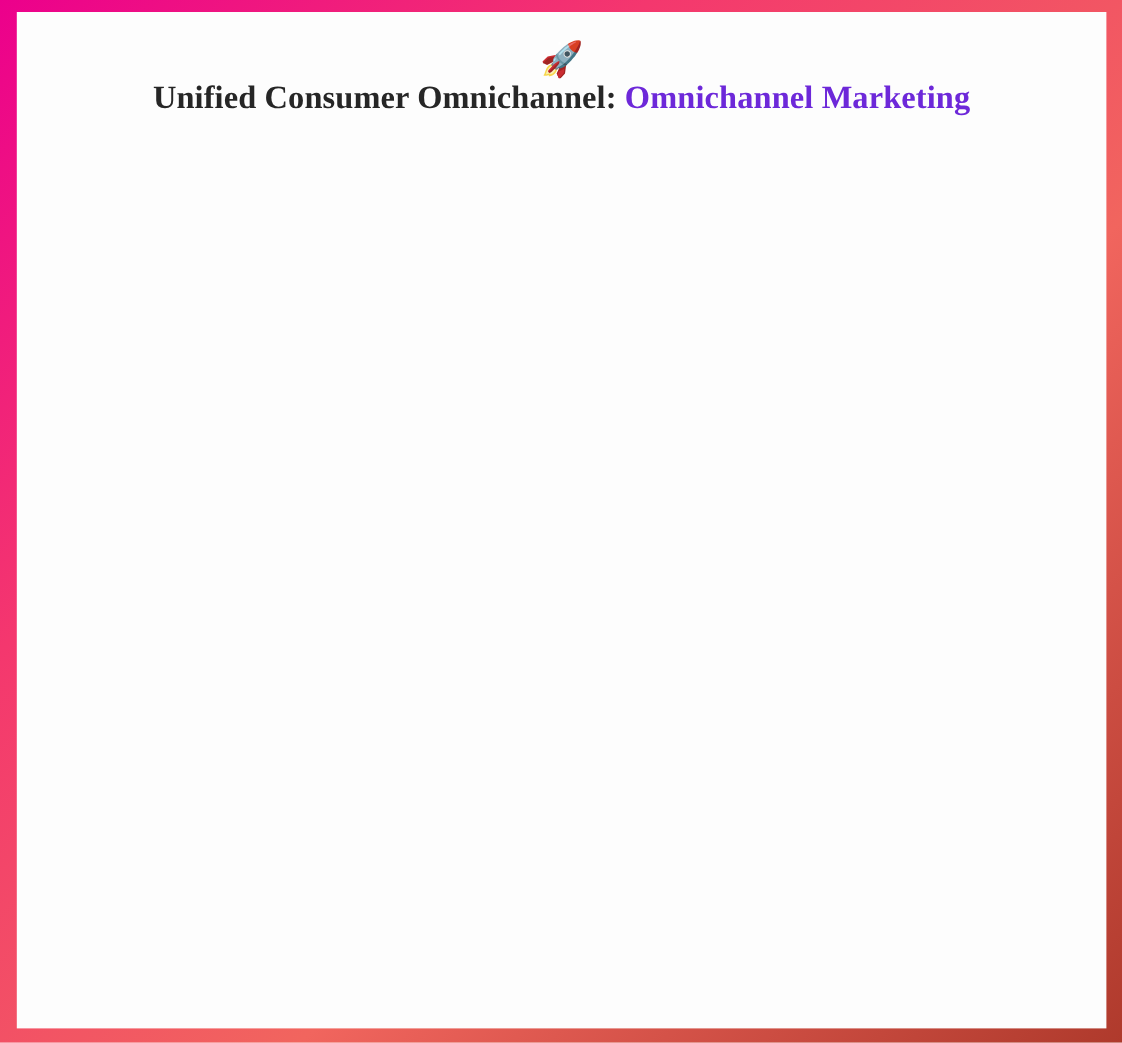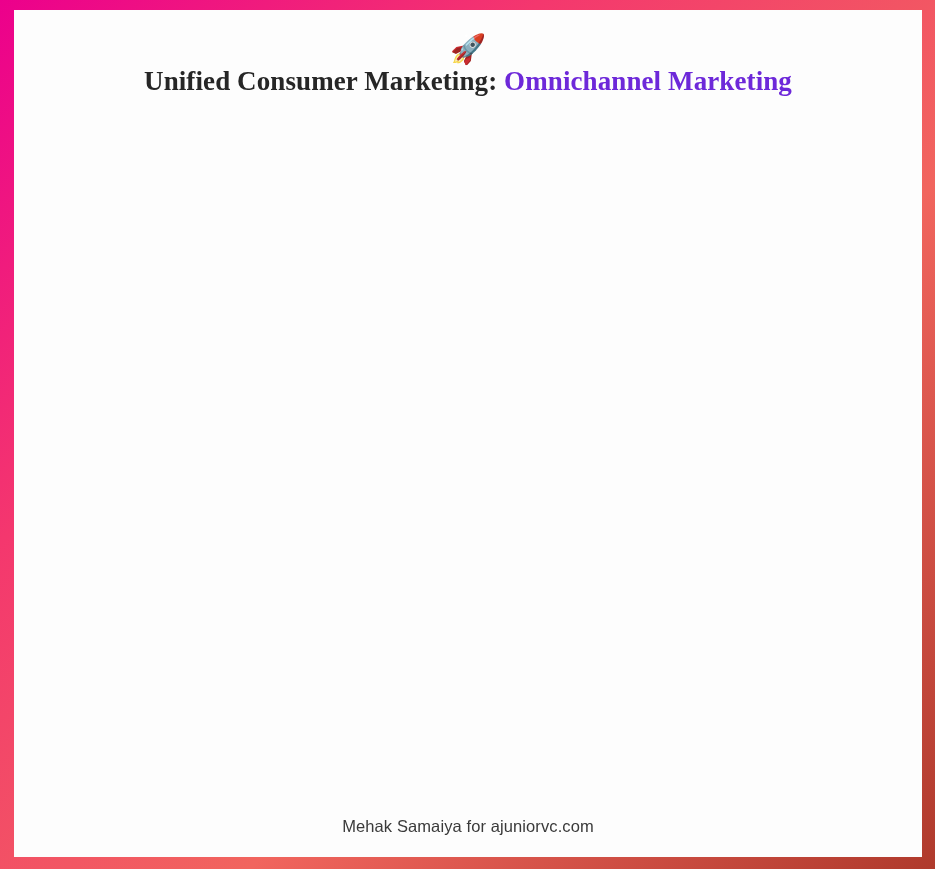--- a/index.html
+++ b/index.html
@@ -105,24 +105,21 @@
 </head>
 <body>
 
 <div class="slide-frame">
   <div class="slide-canvas">
 
     <div class="slide-header">
       <div class="header-emoji">🚀</div>
 
       <h1 class="slide-title">
-        <span class="title-main">Unified Consumer Marketing:</span><span class="title-main"> </span><span class="title-accent">Omnichannel Marketing</span>
+        <span class="title-main">Unified Consumer Omnichannel:</span><span class="title-main"> </span><span class="title-accent">Omnichannel Marketing</span>
       </h1>
     </div>
 
     <div class="slide-body"></div>
 
-    <div class="slide-footer">
-      <span class="footer-credit">Mehak Samaiya for ajuniorvc.com</span>
-    </div>
 
   </div>
 </div>
 
 </body></html>

